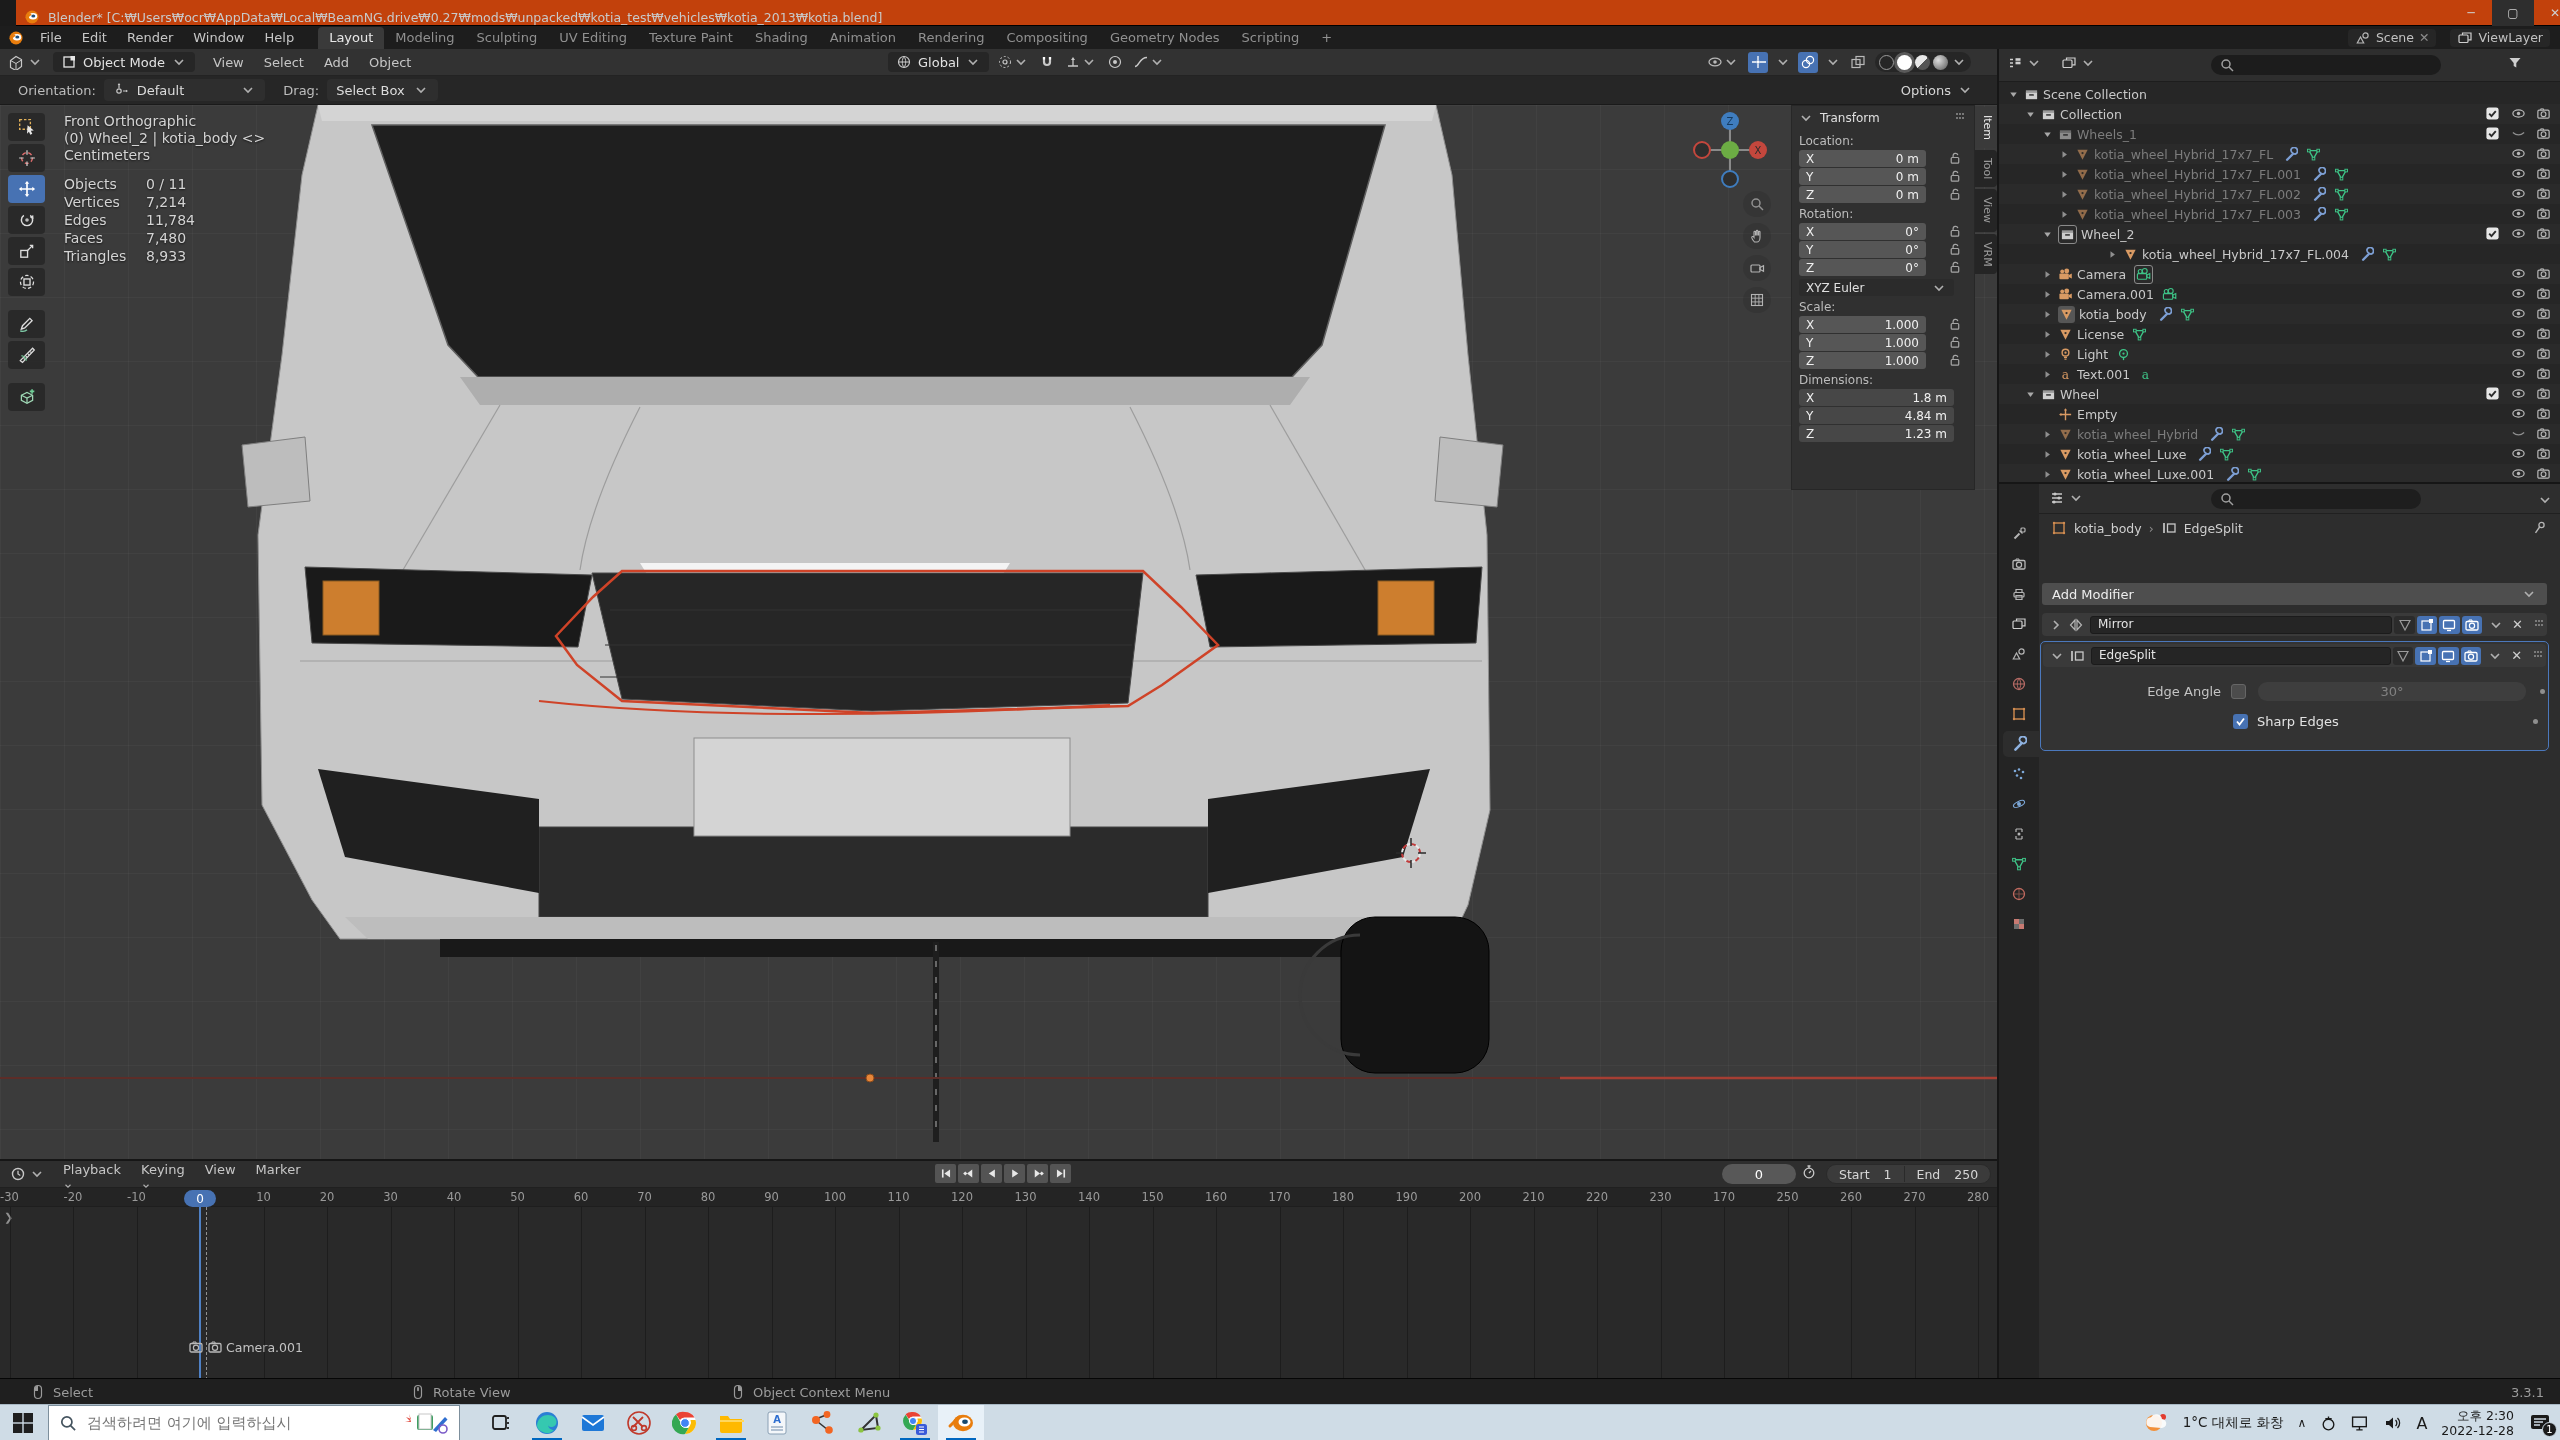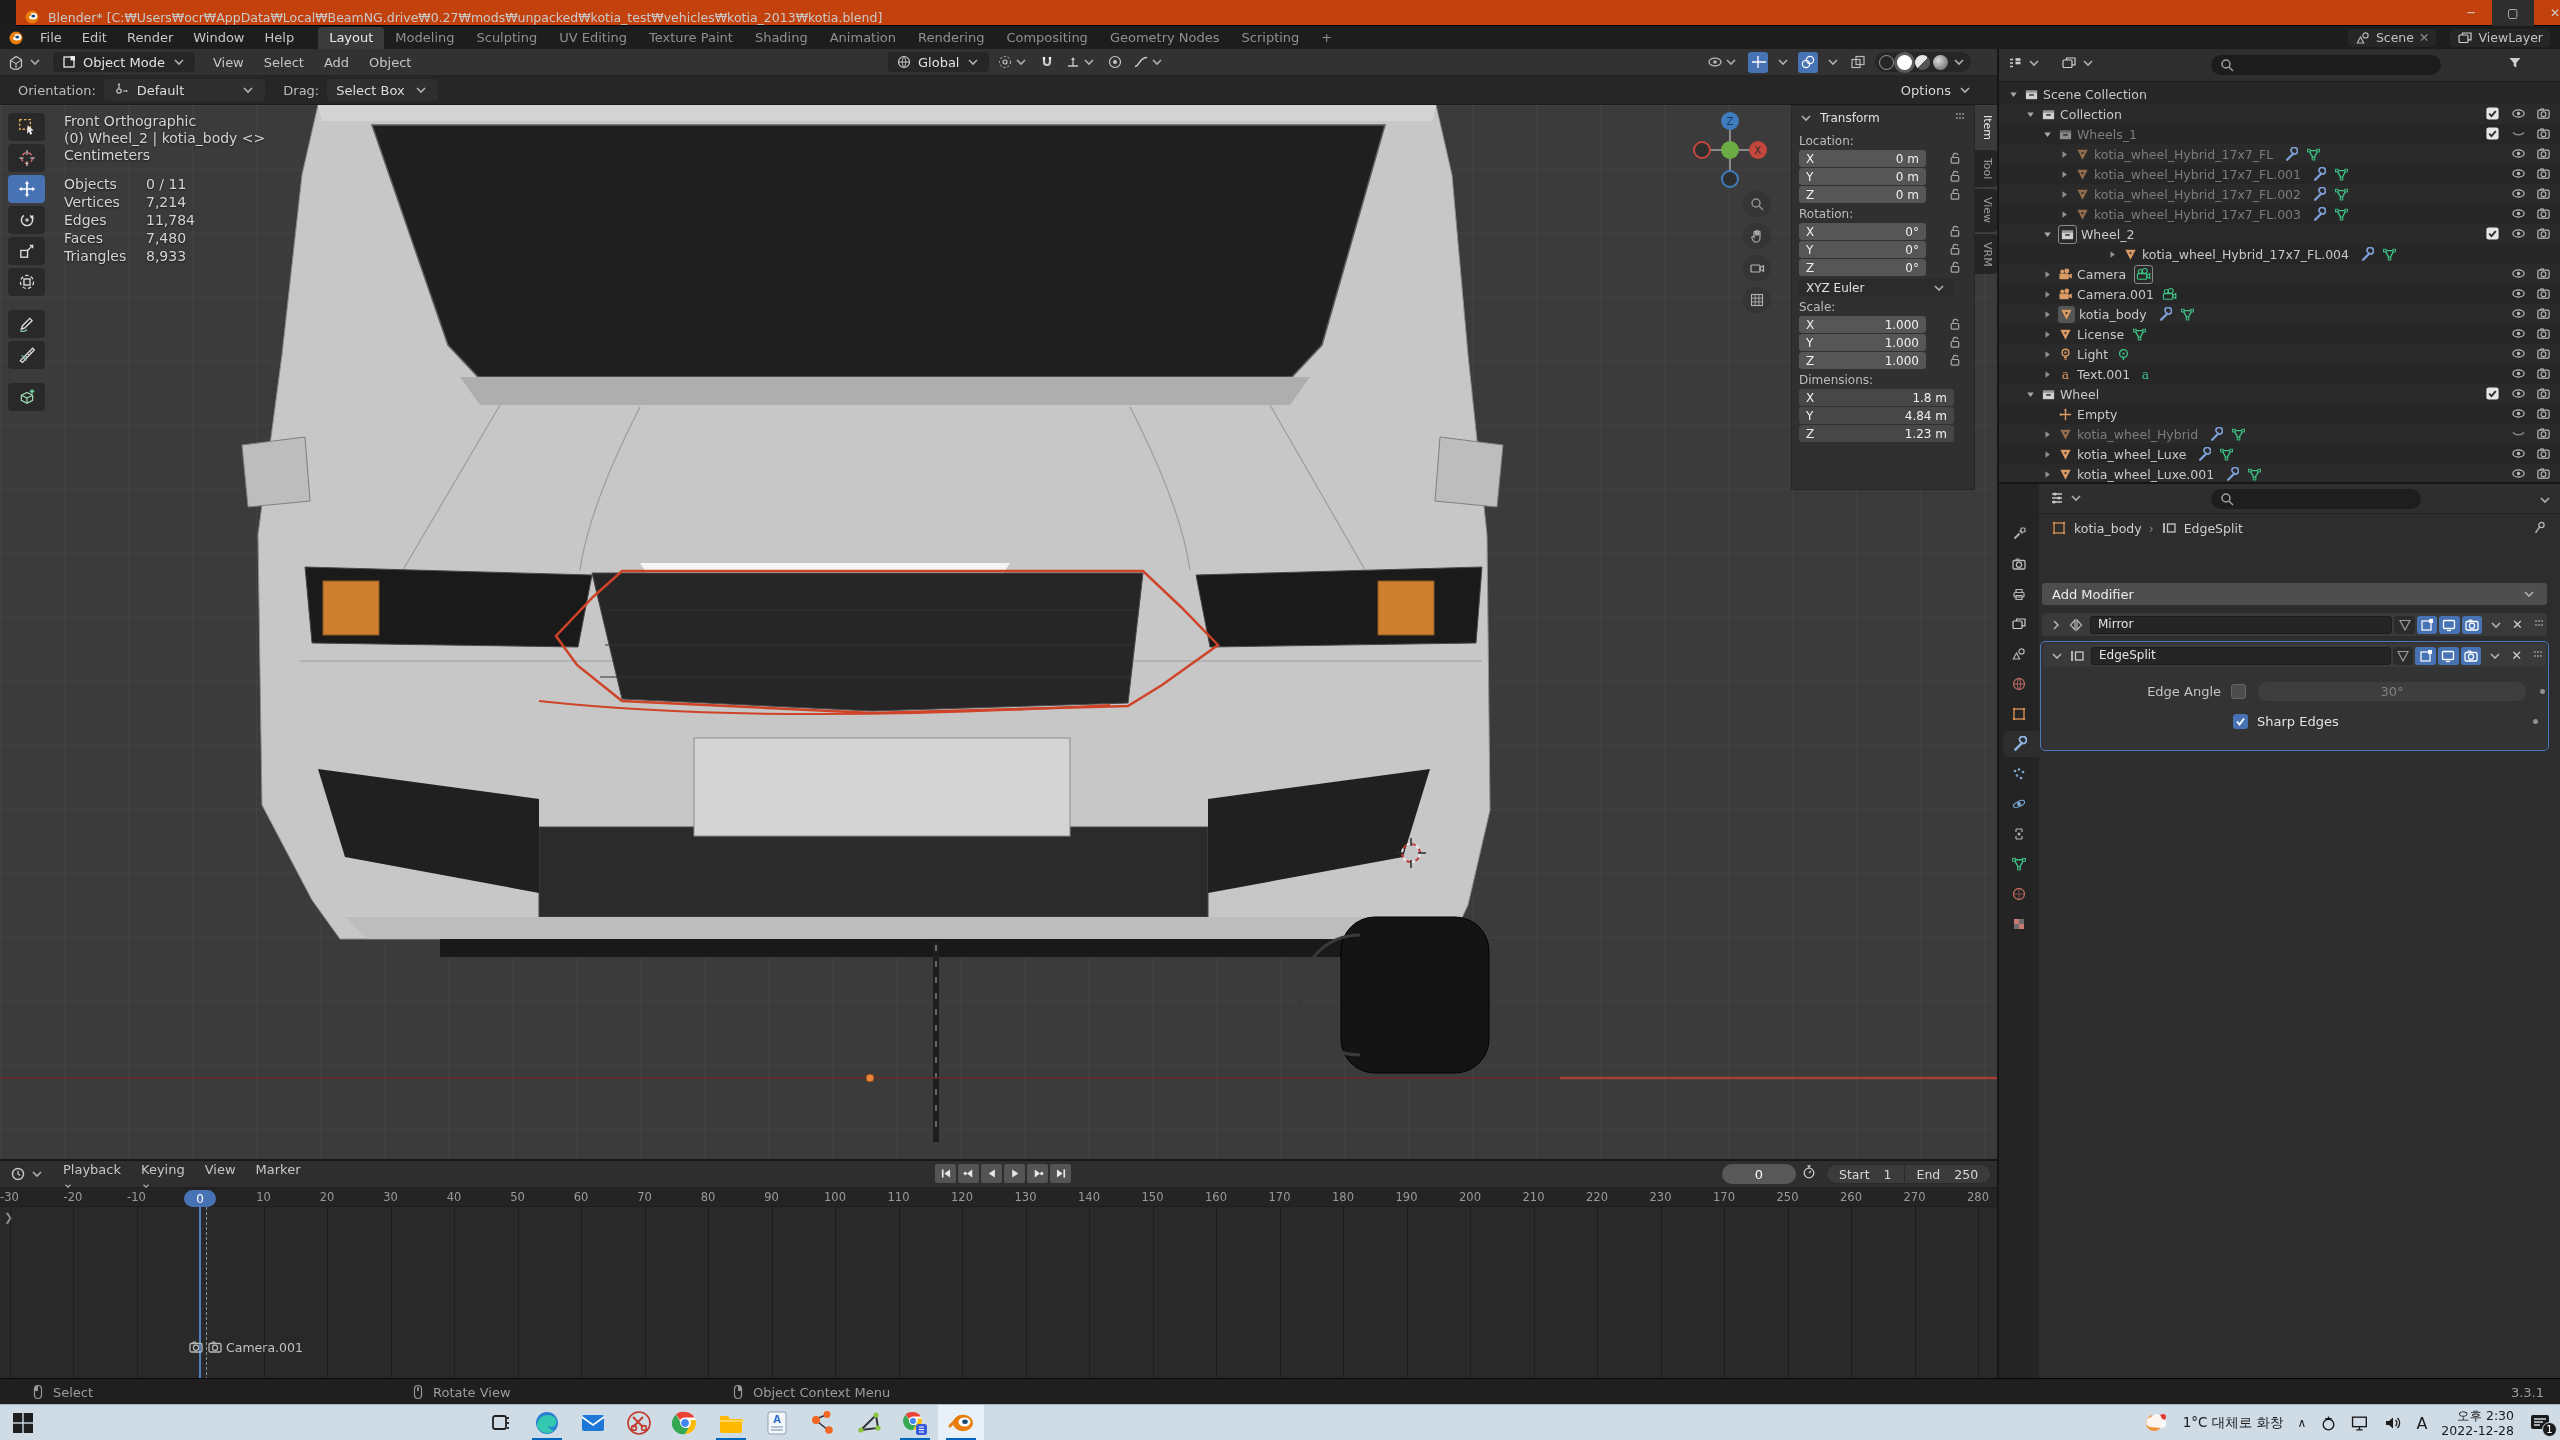--- a/index.html
+++ b/index.html
@@ -2074,20 +2074,36 @@
     <span id="tb-start">
         <svg width="22" height="22" viewBox="0 0 22 22">
           <g fill="#1f1f1f">
             <rect x="1" y="1" width="9.3" height="9.3"></rect>
             <rect x="11.7" y="1" width="9.3" height="9.3"></rect>
             <rect x="1" y="11.7" width="9.3" height="9.3"></rect>
             <rect x="11.7" y="11.7" width="9.3" height="9.3"></rect>
           </g>
         </svg>
       </span>
+    <div id="tb-search">
+      <svg width="18" height="18" viewBox="0 0 16 16">
+          <circle cx="7" cy="7" r="4.5" fill="none" stroke="#44535e" stroke-width="1.5"></circle>
+          <path d="M10.3 10.3l4 4" stroke="#44535e" stroke-width="1.5"></path>
+        </svg>
+      <input placeholder="검색하려면 여기에 입력하십시" style="">
+      <span style="margin-left:auto">
+          <svg width="46" height="26" viewBox="0 0 46 26">
+            <path d="M6 4l2 5-5-2 4 4-5 1h6z" fill="#e04a3f"></path>
+            <rect x="14" y="5" width="16" height="15" rx="2" fill="#3f9e62"></rect>
+            <rect x="16" y="4" width="12" height="15" fill="#fff" stroke="#c8c8c8"></rect>
+            <path d="M30 20L42 7l2.5 2.5L33 22z" fill="#2f6fd0"></path>
+            <circle cx="40" cy="19" r="4" fill="none" stroke="#7b5cc8" stroke-width="1.6"></circle>
+          </svg>
+        </span>
+    </div>
     <div id="tb-apps">
         <div class="tb-app" style="left: 478px;">
           <svg width="24" height="24" viewBox="0 0 24 24">
             <rect x="4" y="5" width="13" height="13" rx="2" fill="none" stroke="#1f1f1f" stroke-width="1.8"></rect>
             <path d="M19 6v2M19 11v2M19 16v2" stroke="#1f1f1f" stroke-width="1.8"></path>
           </svg>
         </div>
         <div class="tb-app running" style="left: 524px;">
           <svg width="26" height="26" viewBox="0 0 26 26">
             <circle cx="13" cy="13" r="11" fill="#2a7fd4"></circle>

